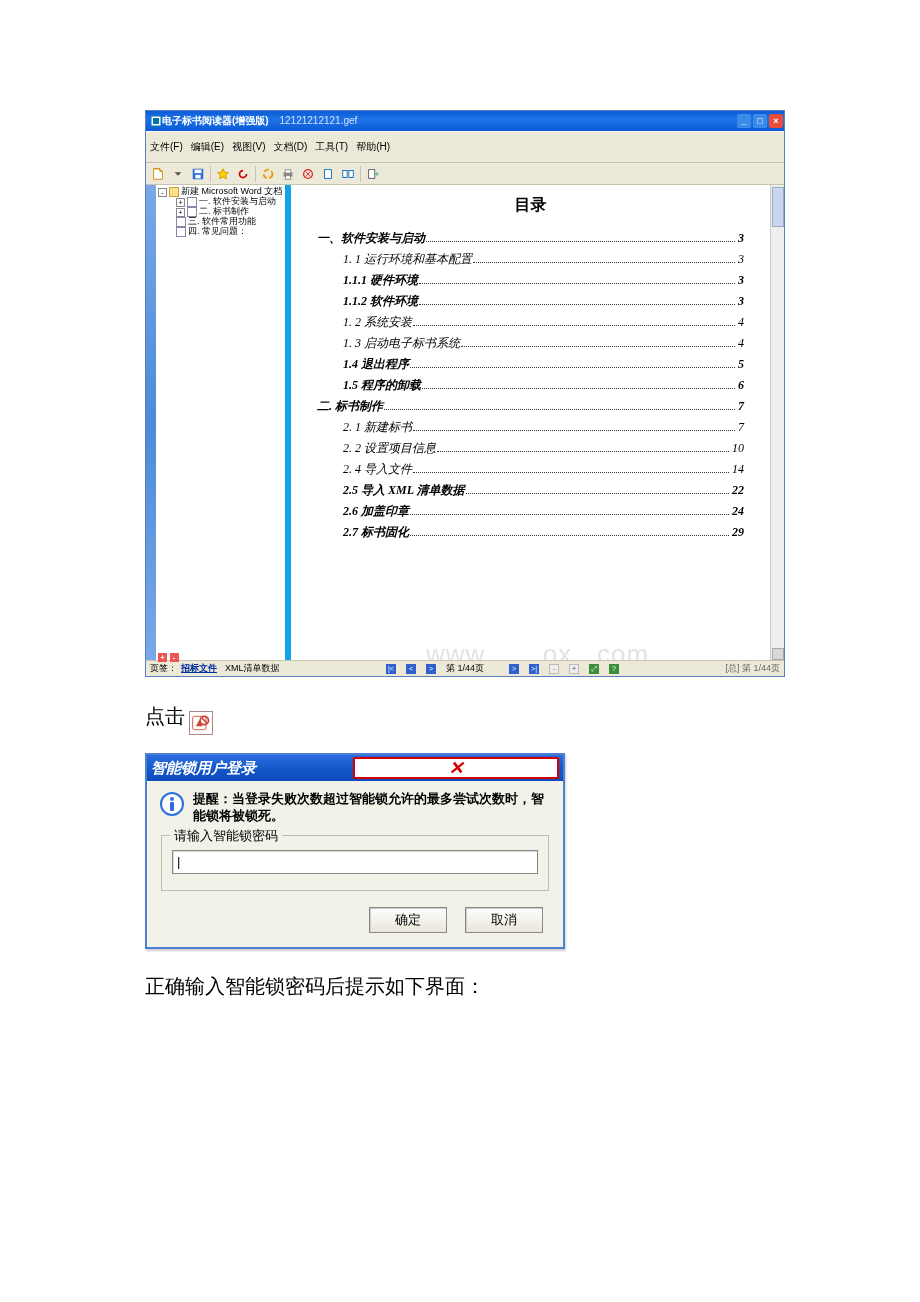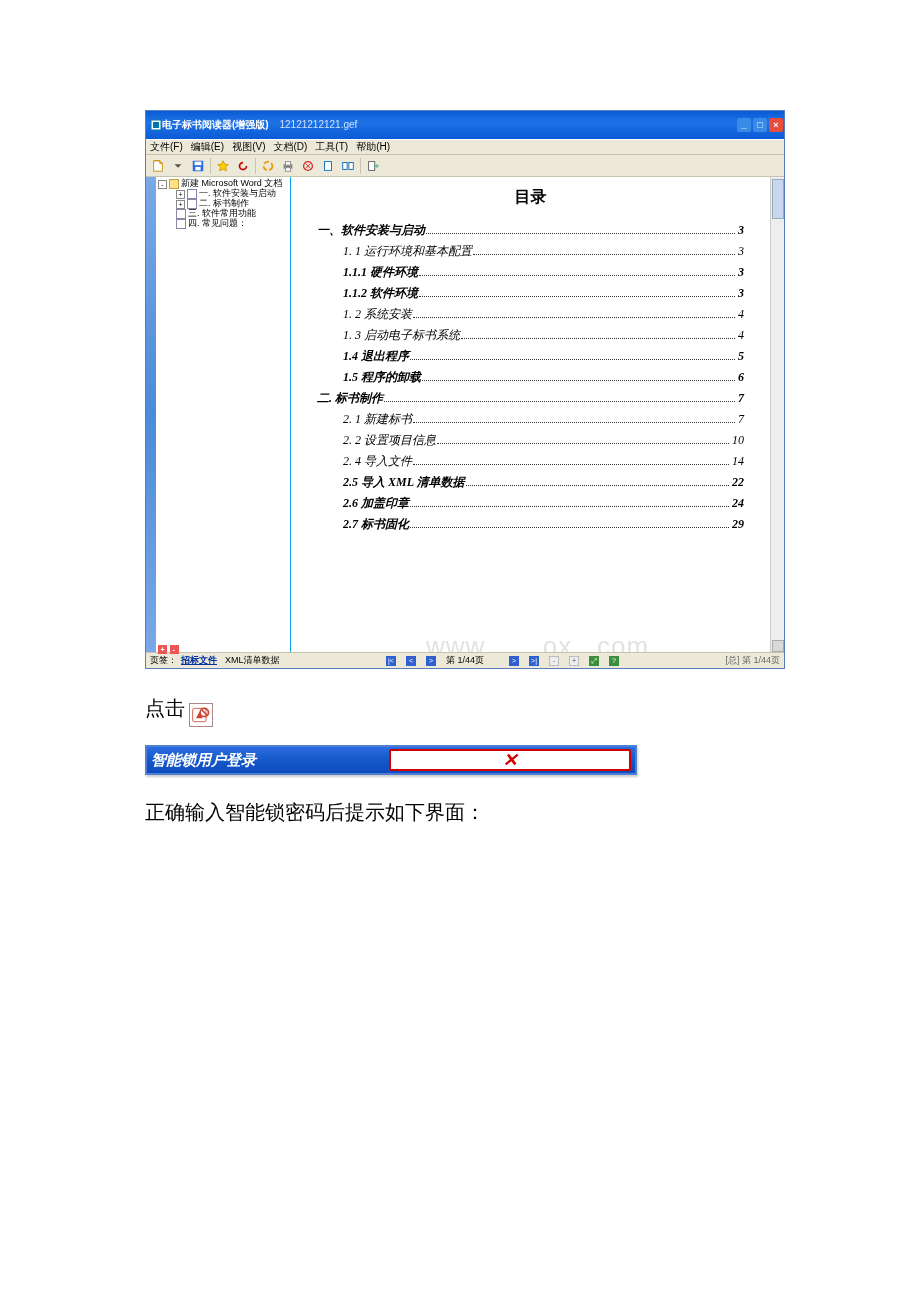--- a/index.html
+++ b/index.html
@@ -1,40 +1,40 @@
 <!DOCTYPE html>
 <html><head>
 <meta charset="utf-8">
 <style>
   * { box-sizing: border-box; margin: 0; padding: 0; }
   body { background: #fff; font-family: "SimSun", "Microsoft YaHei", sans-serif; font-size: 14px; color: #000; }
   .page { width: 920px; margin: 0 auto; padding: 0 0 60px 0; }
 
   
   .app-window { width: 640px; margin: 110px auto 18px 145px; border: 1px solid #5a7dc0; background: #fff; }
-  .titlebar { height: 28px; background: linear-gradient(#0a5bd6,#1f72e6 40%,#0a5bd6); display: flex; align-items: center; color: #fff; font-size: 10px; font-weight: bold; padding-left: 4px; }
+  .titlebar { height: 20px; background: linear-gradient(#0a5bd6,#1f72e6 40%,#0a5bd6); display: flex; align-items: center; color: #fff; font-size: 10px; font-weight: bold; padding-left: 4px; }
   .titlebar .title-text { white-space: nowrap; flex: 1; overflow: hidden; }
   .titlebar .file-text { margin-left: 8px; color: #cfe2ff; font-weight: normal; }
   .win-btns { display: flex; margin-left: auto; margin-right: 1px; }
   .win-btn { width: 14px; height: 14px; margin-left: 2px; border-radius: 2px; display: inline-flex; align-items: center; justify-content: center; font-size: 9px; font-weight: bold; }
   .win-min { background: #3a8be8; color: #fff; }
   .win-max { background: #3a8be8; color: #fff; }
   .win-close { background: #e74c3c; color: #fff; }
 
-  .menubar { height: 16px; background: #ece9d8; border-top: 1px solid #fff; border-bottom: 1px solid #c8c3b0; font-size: 10px; display: flex; align-items: center; padding-left: 4px; gap: 8px; }
+  .menubar { height: 32px; background: #ece9d8; border-top: 1px solid #fff; border-bottom: 1px solid #c8c3b0; font-size: 10px; display: flex; align-items: center; padding-left: 4px; gap: 8px; }
   .menubar span { white-space: nowrap; }
 
   .toolbar { height: 22px; background: #ece9d8; border-bottom: 1px solid #c8c3b0; display: flex; align-items: center; padding: 0 3px; gap: 2px; }
   .tbtn { width: 18px; height: 18px; display: inline-flex; align-items: center; justify-content: center; border: 1px solid transparent; border-radius: 2px; }
   .tbtn svg { width: 14px; height: 14px; }
   .tsep { width: 1px; height: 16px; background: #c8c3b0; margin: 0 1px; }
 
   .app-body { display: flex; height: 475px; background: #fff; }
   .side-strip { width: 10px; background: linear-gradient(#7aa8e8,#4b8bd8,#7aa8e8); }
-  .tree-pane { width: 135px; background: #fff; border-right: 1px solid #0ea5e9; font-size: 9px; line-height: 1.05; padding: 2px; }
+  .tree-pane { width: 135px; background: #fff; border-right: 6px solid #0ea5e9; font-size: 9px; line-height: 1.05; padding: 2px; }
   .tree-root { white-space: nowrap; }
   .tree-row { display: flex; align-items: center; }
   .tree-exp { width: 9px; height: 9px; border: 1px solid #888; margin-right: 2px; font-size: 7px; line-height: 7px; text-align: center; }
   .tree-icon { width: 10px; height: 10px; margin-right: 2px; background: #ffe082; border: 1px solid #c0a040; }
   .tree-doc { width: 10px; height: 10px; margin-right: 2px; background: #fff; border: 1px solid #88a; }
   .tree-child { padding-left: 18px; }
 
   .content-pane { flex: 1; position: relative; overflow: hidden; display: flex; }
   .doc-area { flex: 1; overflow: hidden; background: #fff; }
   .scroll-track { width: 14px; background: #eee; border-left: 1px solid #ccc; position: relative; }
@@ -60,21 +60,21 @@
   .status-right { color: #666; }
   .watermark { position: absolute; left: 0; right: 0; bottom: -10px; font-size: 26px; color: rgba(150,150,150,0.28); letter-spacing: 1px; text-align: center; font-family: Arial, sans-serif; pointer-events: none; }
 
   
   .doc-text { width: 640px; margin: 0 0 0 145px; font-size: 20px; line-height: 2.1; }
   .click-row { display: flex; align-items: flex-end; gap: 4px; }
   .seal-icon { width: 24px; height: 24px; border: 1px solid #a88; display: inline-flex; align-items: center; justify-content: center; background: #fff; margin-bottom: 2px; }
   .seal-icon svg { width: 20px; height: 20px; }
 
   
-  .login-dlg { width: 492px; margin: 16px 0 16px 145px; border: 2px solid #4e7fd3; background: #f3f2e9; box-shadow: 1px 2px 2px rgba(0,0,0,0.2); }
+  .login-dlg { width: 420px; margin: 16px 0 16px 145px; border: 2px solid #4e7fd3; background: #f3f2e9; box-shadow: 1px 2px 2px rgba(0,0,0,0.2); }
   .login-title { background: linear-gradient(#2b6de0,#1558c8 50%,#0d4bbf); color: #fff; font-weight: bold; font-style: italic; height: 26px; display: flex; align-items: center; padding: 0 4px; font-size: 15px; font-family: "SimHei", "Microsoft YaHei", sans-serif; }
   .login-title span { flex: 1; }
   .login-close { width: 26px; height: 22px; background: #fff; border: 2px solid #d40000; color: #d40000; font-weight: bold; font-size: 18px; display: inline-flex; align-items: center; justify-content: center; border-radius: 2px; }
   .login-body { padding: 10px 12px 14px 12px; }
   .info-row { display: flex; align-items: flex-start; gap: 8px; margin-bottom: 10px; }
   .info-icon { width: 26px; height: 26px; flex-shrink: 0; }
   .info-icon svg { width: 26px; height: 26px; }
   .info-text { font-size: 13px; font-weight: bold; line-height: 1.3; }
   .field-group { border: 1px solid #bbb; padding: 14px 10px 16px; margin: 0 2px; position: relative; }
   .field-legend { position: absolute; top: -9px; left: 8px; background: #f3f2e9; padding: 0 4px; font-size: 13px; }
@@ -349,19 +349,39 @@
           </svg>
       </span>
     </div>
   </div>
 
   <div class="login-dlg">
     <div class="login-title">
       <span>智能锁用户登录</span>
       <span class="login-close">✕</span>
     </div>
+    <div class="login-body">
+      <div class="info-row">
+        <span class="info-icon">
+          <svg viewBox="0 0 26 26">
+              <circle cx="13" cy="13" r="11" fill="#fff" stroke="#2b6de0" stroke-width="2"></circle>
+              <circle cx="13" cy="8" r="2" fill="#2b6de0"></circle>
+              <rect x="11" y="11" width="4" height="9" rx="1" fill="#2b6de0"></rect>
+            </svg>
+        </span>
+        <div class="info-text">提醒：当登录失败次数超过智能锁允许的最多尝试次数时，智能锁将被锁死。</div>
+      </div>
+      <div class="field-group">
+        <span class="field-legend">请输入智能锁密码</span>
+        <input class="pw-input" type="text" value="|" style="">
+      </div>
+      <div class="btn-row">
+        <button class="dlg-btn">确定</button>
+        <button class="dlg-btn">取消</button>
+      </div>
+    </div>
   </div>
 
   <div class="doc-text">
     <p>正确输入智能锁密码后提示如下界面：</p>
   </div>
 
 </div>
 
 </body></html>

